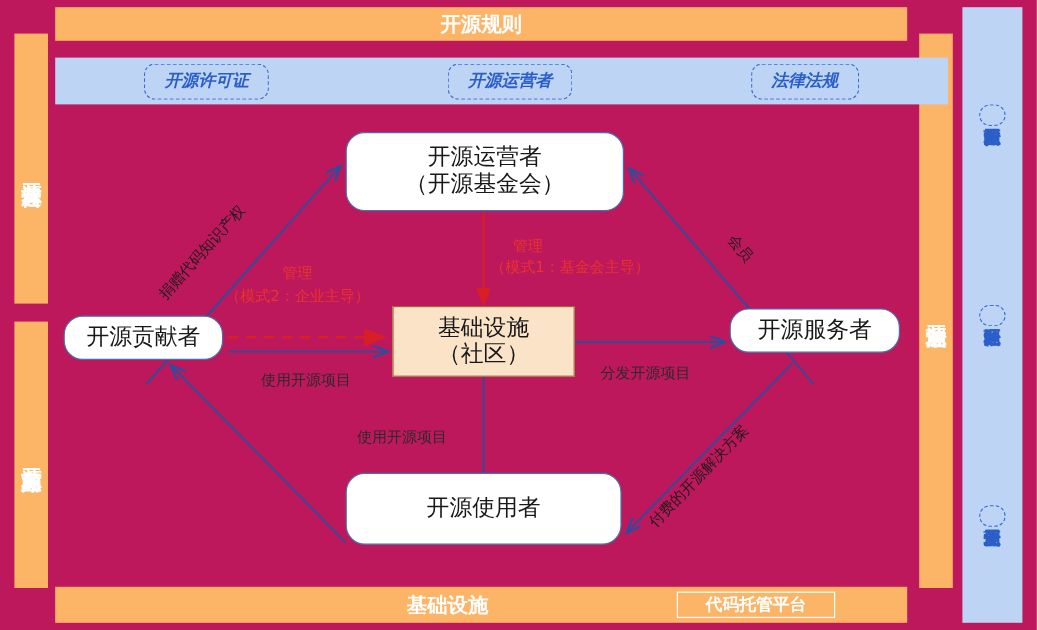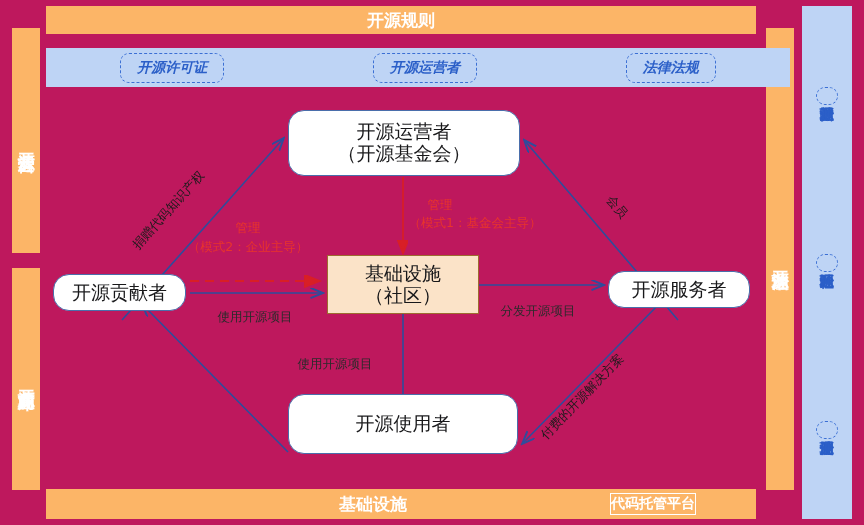--- a/index.html
+++ b/index.html
@@ -21,21 +21,21 @@
   .hbar{position:absolute;background:#fcb567;color:#fff;font-weight:bold;
         font-size:17px;display:flex;align-items:center;justify-content:center;}
   #topbar   {left:46px;top:6px;  width:710px;height:28px;}
   #bottombar{left:46px;top:489px;width:710px;height:30px;}
   #bottombar .bb-inner{position:relative;width:100%;height:100%;}
   #bottombar .bb-title{position:absolute;left:0;right:0;top:0;bottom:0;
         display:flex;align-items:center;justify-content:center;
         padding-right:56px;box-sizing:border-box;}
   #bottombar .bb-chip{position:absolute;right:60px;top:50%;
         transform:translateY(-50%);
-        border:1.5px solid #ffffff;padding:1px 0;font-size:14px;
+        border:1.5px solid #ffffff;padding:1px 23px;font-size:14px;
         font-weight:bold;white-space:nowrap;}
 
   
   #rulesband{position:absolute;left:46px;top:48px;width:744px;height:39px;
              background:#bed4f5;display:flex;align-items:center;
              justify-content:space-around;font-style:italic;}
   .rulechip{border:1.6px dashed #3b6fd4;border-radius:9px;
             color:#2b5fc8;font-weight:bold;font-size:14px;
             padding:5px 16px;white-space:nowrap;background:transparent;}
 
@@ -53,22 +53,22 @@
   .node{position:absolute;box-sizing:border-box;display:flex;
         align-items:center;justify-content:center;text-align:center;
         color:#18181a;}
   .node.round{background:#ffffff;border:1.4px solid #4a6eab;border-radius:16px;}
   .node.rect {background:#fbe3c8;border:1.4px solid #9d6b2f;border-radius:0;}
   .node .txt{font-size:19px;line-height:1.15;white-space:pre-line;
              font-family:"DejaVu Sans","Liberation Sans",sans-serif;}
 
   #node-operator   {left:288px;top:110px;width:232px;height:66px;}
   #node-project    {left:327px;top:255px;width:152px;height:59px;}
-  #node-contributor{left:53px; top:274px;width:133px;height:37px;}
-  #node-service    {left:608px;top:271px;width:142px;height:37px;}
+  #node-contributor{left:53px; top:263px;width:133px;height:37px;}
+  #node-service    {left:608px;top:257px;width:142px;height:37px;}
   #node-user       {left:288px;top:394px;width:230px;height:60px;}
 
   
   #edges{position:absolute;left:0;top:0;width:864px;height:525px;
          pointer-events:none;}
   .ed{fill:none;stroke:#2d4d9c;stroke-width:1.6;}
   .ed-red{fill:none;stroke:#d81f26;stroke-width:1.7;}
   .ed-red-dash{fill:none;stroke:#d81f26;stroke-width:2;stroke-dasharray:9 6;}
   .lbl{font-family:"DejaVu Sans","Liberation Sans",sans-serif;
        font-size:12.5px;fill:#2b2b2b;}

